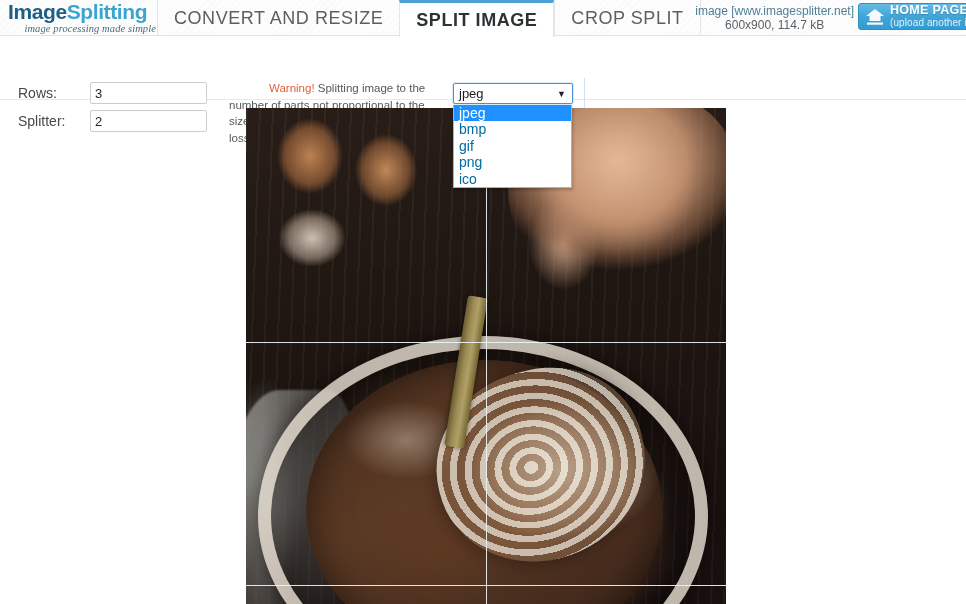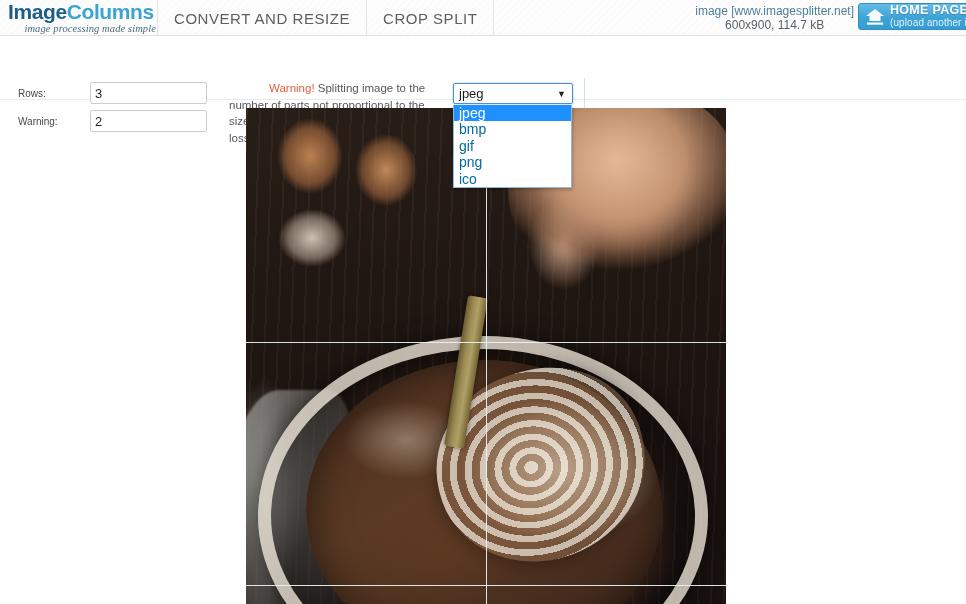--- a/index.html
+++ b/index.html
@@ -60,21 +60,21 @@
     top: 0;
     height: 36px;
     display: flex;
     align-items: stretch;
   }
   .tab {
     position: relative;
     display: flex;
     align-items: center;
     padding: 16px 16px;
-    font-size: 15px;
+    font-size: 18px;
     letter-spacing: 0.55px;
     color: #5a5f63;
     border-left: 1px solid #e2e6e9;
     cursor: pointer;
     background: transparent;
     height: 36px;
   }
   .tab:last-child { border-right: 1px solid #e2e6e9; }
   .tab.active {
     background: #ffffff;
@@ -148,21 +148,21 @@
 
   .field-row {
     position: absolute;
     display: flex;
     align-items: center;
   }
   .field-rows { left: 18px; top: 46px; }
   .field-cols { left: 18px; top: 74px; }
   .field-label {
     width: 72px;
-    font-size: 10px;
+    font-size: 14px;
     color: #45494c;
   }
   .field-input {
     width: 117px;
     height: 22px;
     border: 1px solid #c9ced2;
     border-radius: 2px;
     font-size: 13px;
     color: #1f2326;
     padding: 0 4px;
@@ -363,27 +363,30 @@
   .split-v { width: 1px; height: 496px; top: 0; left: 240px; }
   .split-h1 { height: 1px; width: 480px; left: 0; top: 234px; }
   .split-h2 { height: 1px; width: 480px; left: 0; top: 477px; }
 </style>
 </head>
 <body>
 
 <div class="header">
 
   <div class="logo-block">
-    <div class="logo-title"><span class="logo-image">Image</span><span class="logo-splitter">Columns</span></div>
+    <div class="logo-title"><span class="logo-image">Image</span><span class="logo-splitter">Splitting</span></div>
     <div class="logo-tag">image processing made simple</div>
   </div>
 
   <div class="tabs">
     <div class="tab">
       <span>CONVERT AND RESIZE</span>
+    </div>
+    <div class="tab active">
+      <span>SPLIT IMAGE</span>
     </div>
     <div class="tab">
       <span>CROP SPLIT</span>
     </div>
   </div>
 
   <div class="img-meta">
     <div class="line1">image [www.imagesplitter.net]</div>
     <div class="line2">600x900, 114.7 kB</div>
   </div>
@@ -403,21 +406,21 @@
 </div>
 
 <div class="toolbar">
 
   <div class="field-row field-rows">
     <label class="field-label">Rows:</label>
     <input class="field-input" type="text" value="3" style="">
   </div>
 
   <div class="field-row field-cols">
-    <label class="field-label">Warning:</label>
+    <label class="field-label">Splitter:</label>
     <input class="field-input" type="text" value="2" style="">
   </div>
 
   <div class="warning-box">
     <span class="warning-kw">Warning!</span><span> Splitting image to the number of parts not proportional to the size of the image can cause the data loss.</span>
   </div>
 
   <div class="select-wrap">
     <div class="select-box">
       <span>jpeg</span>

